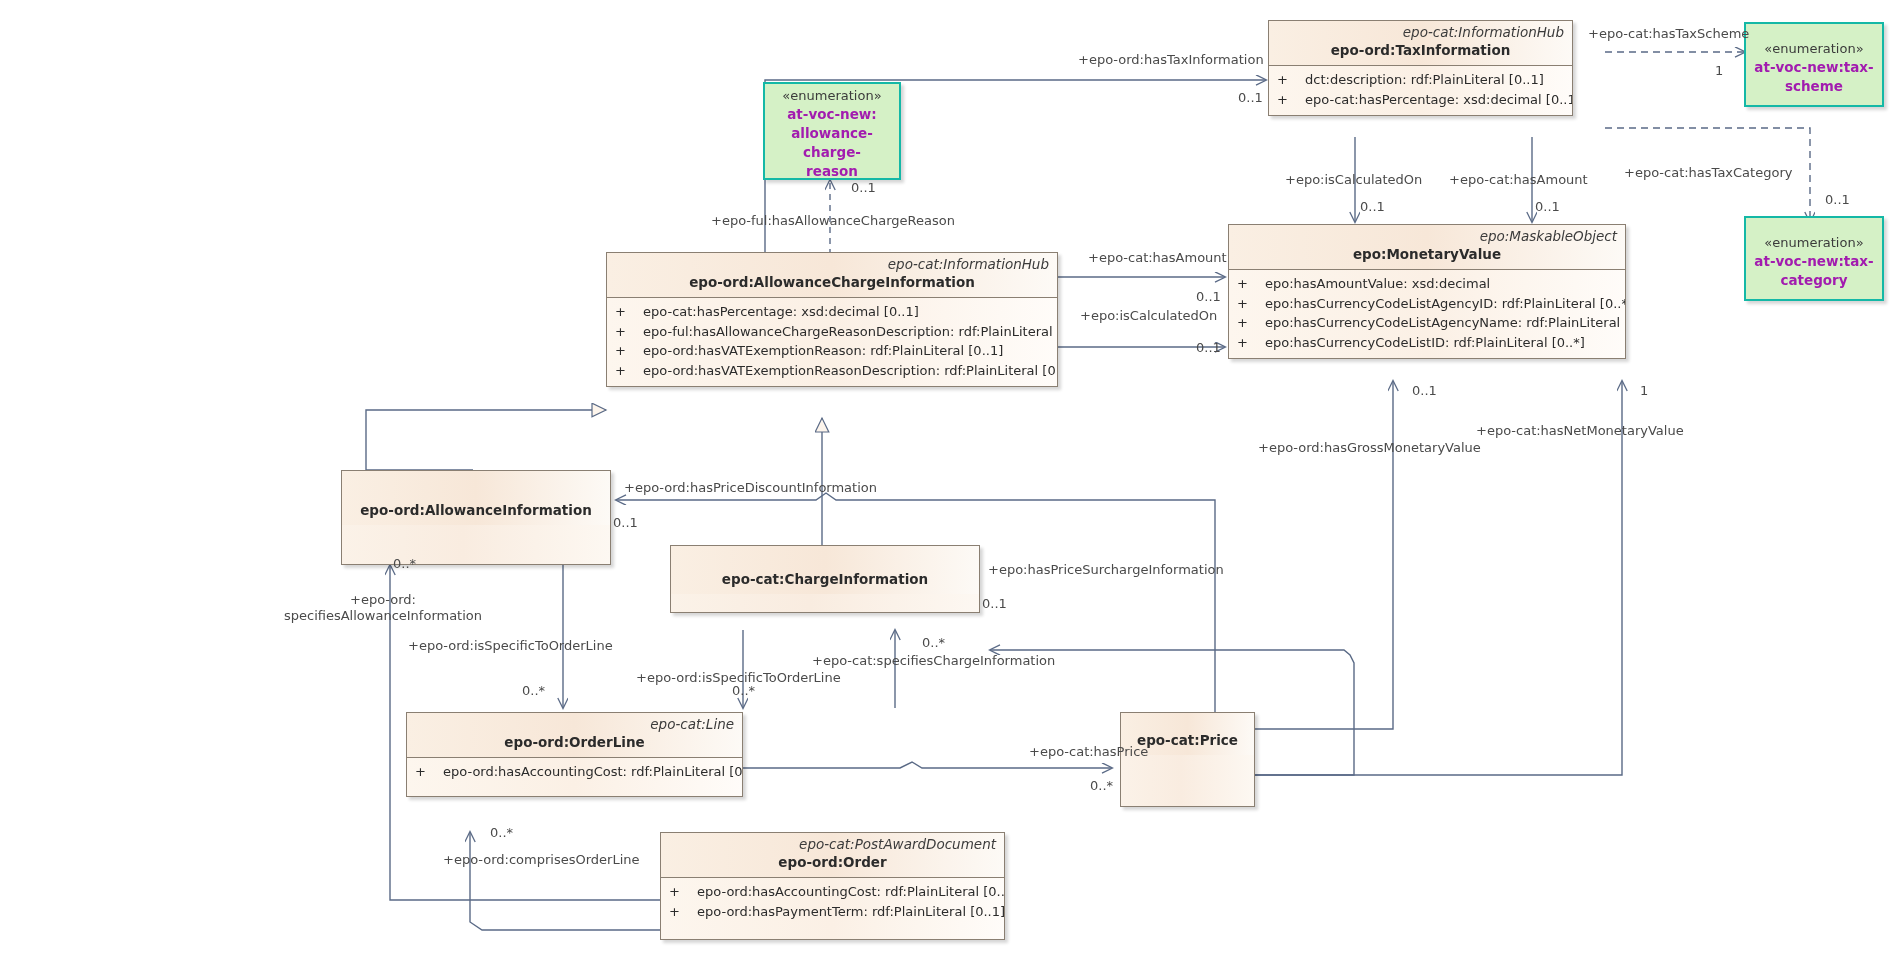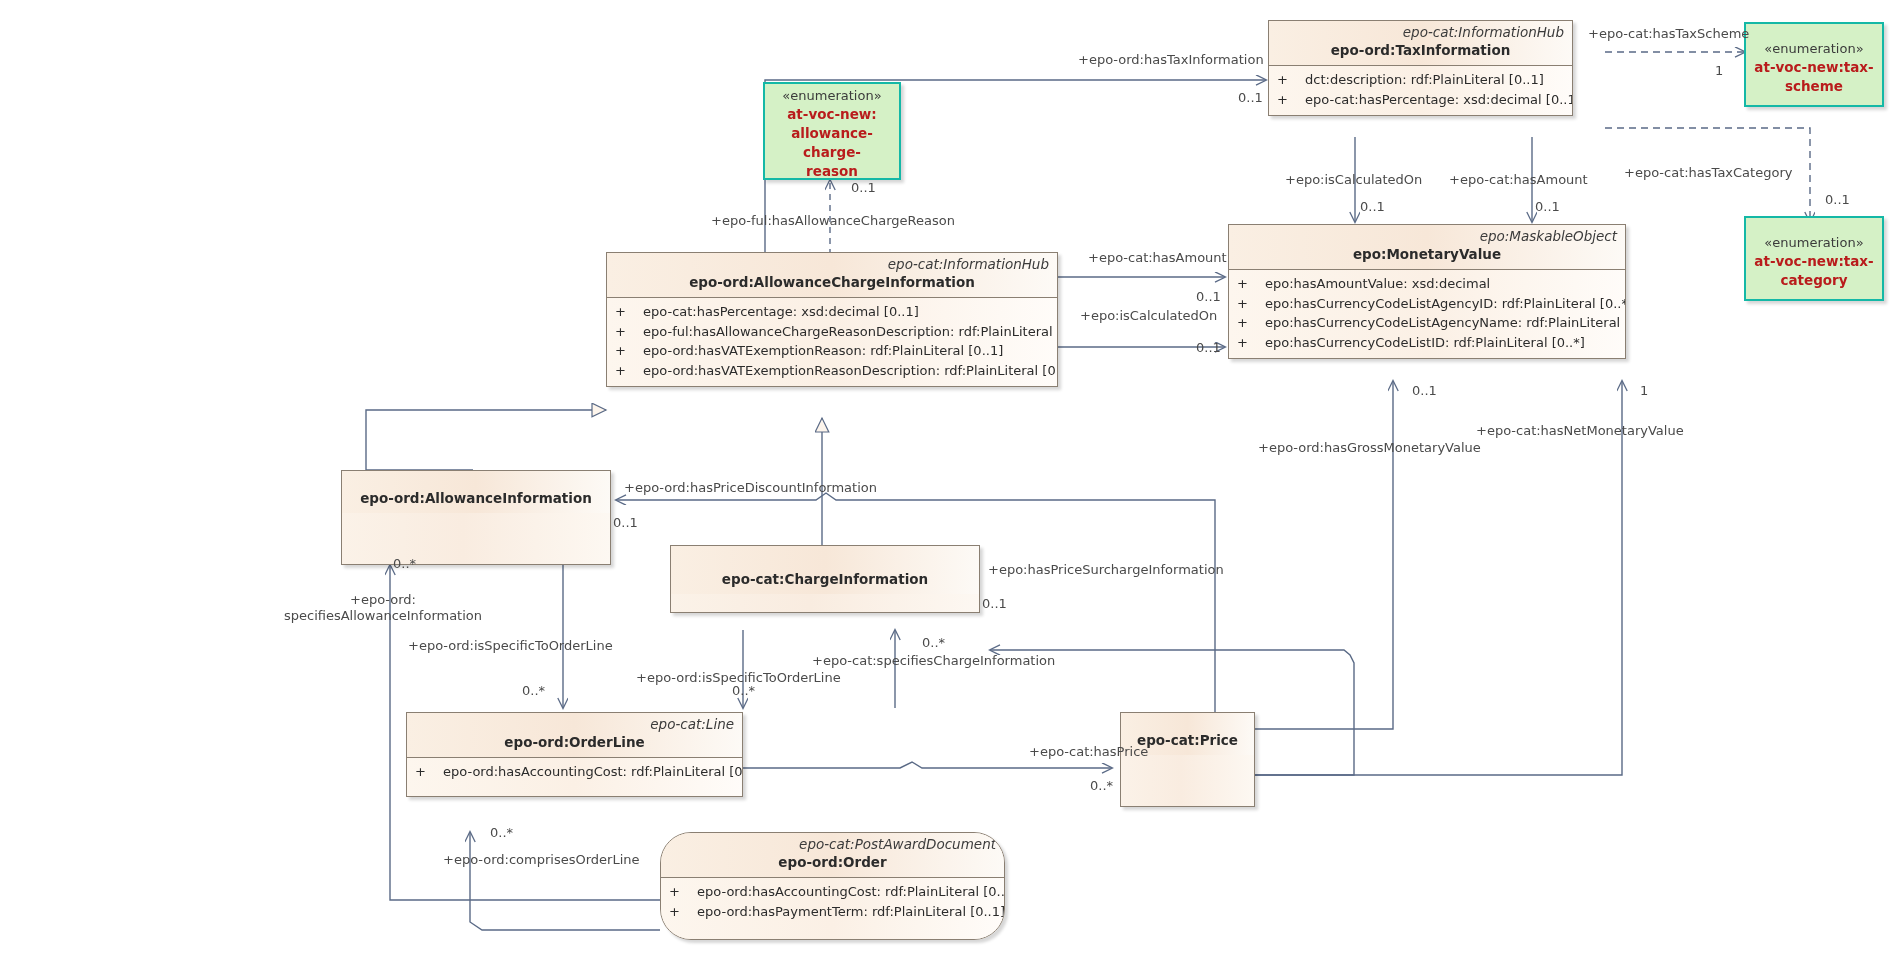--- a/index.html
+++ b/index.html
@@ -80,21 +80,21 @@
   }
   .enum-stereo {
     font-size: 13px;
     color: #3b3b3b;
     line-height: 18px;
     white-space: nowrap;
   }
   .enum-name {
     font-size: 13.5px;
     font-weight: bold;
-    color: #b91c1c;
+    color: #a21caf;
     line-height: 19px;
     text-align: center;
     white-space: pre-line;
   }
   
   .elabel {
     position: absolute;
     font-size: 13px;
     color: #3f4a5a;
     line-height: 16px;
@@ -205,21 +205,21 @@
     </div>
     <div class="uml-attrs">
       <span class="attr"><span class="vis">+</span><span>epo:hasAmountValue: xsd:decimal</span></span>
       <span class="attr"><span class="vis">+</span><span>epo:hasCurrencyCodeListAgencyID: rdf:PlainLiteral [0..*]</span></span>
       <span class="attr"><span class="vis">+</span><span>epo:hasCurrencyCodeListAgencyName: rdf:PlainLiteral [0..*]</span></span>
       <span class="attr"><span class="vis">+</span><span>epo:hasCurrencyCodeListID: rdf:PlainLiteral [0..*]</span></span>
     </div>
   </div>
 
   <div class="uml-class" style="left:341px; top:470px; width:270px; height:95px;">
-    <div class="uml-head" style="padding-top:18px;">
+    <div class="uml-head" style="padding-top:30px;">
       <span class="cname">epo-ord:AllowanceInformation</span>
     </div>
   </div>
 
   <div class="uml-class" style="left:670px; top:545px; width:310px; height:68px;">
     <div class="uml-head" style="padding-top:24px;">
       <span class="cname">epo-cat:ChargeInformation</span>
     </div>
   </div>
 
@@ -232,21 +232,21 @@
   <div class="uml-class" style="left:406px; top:712px; width:337px;">
     <div class="uml-head">
       <span class="stereo">epo-cat:Line</span>
       <span class="cname">epo-ord:OrderLine</span>
     </div>
     <div class="uml-attrs" style="padding-bottom:14px;">
       <span class="attr"><span class="vis">+</span><span>epo-ord:hasAccountingCost: rdf:PlainLiteral [0..1]</span></span>
     </div>
   </div>
 
-  <div class="uml-class" style="left:660px; top:832px; width:345px;border-radius:31px;">
+  <div class="uml-class" style="left:660px; top:832px; width:345px;">
     <div class="uml-head">
       <span class="stereo">epo-cat:PostAwardDocument</span>
       <span class="cname">epo-ord:Order</span>
     </div>
     <div class="uml-attrs" style="padding-bottom:18px;">
       <span class="attr"><span class="vis">+</span><span>epo-ord:hasAccountingCost: rdf:PlainLiteral [0..1]</span></span>
       <span class="attr"><span class="vis">+</span><span>epo-ord:hasPaymentTerm: rdf:PlainLiteral [0..1]</span></span>
     </div>
   </div>
 

